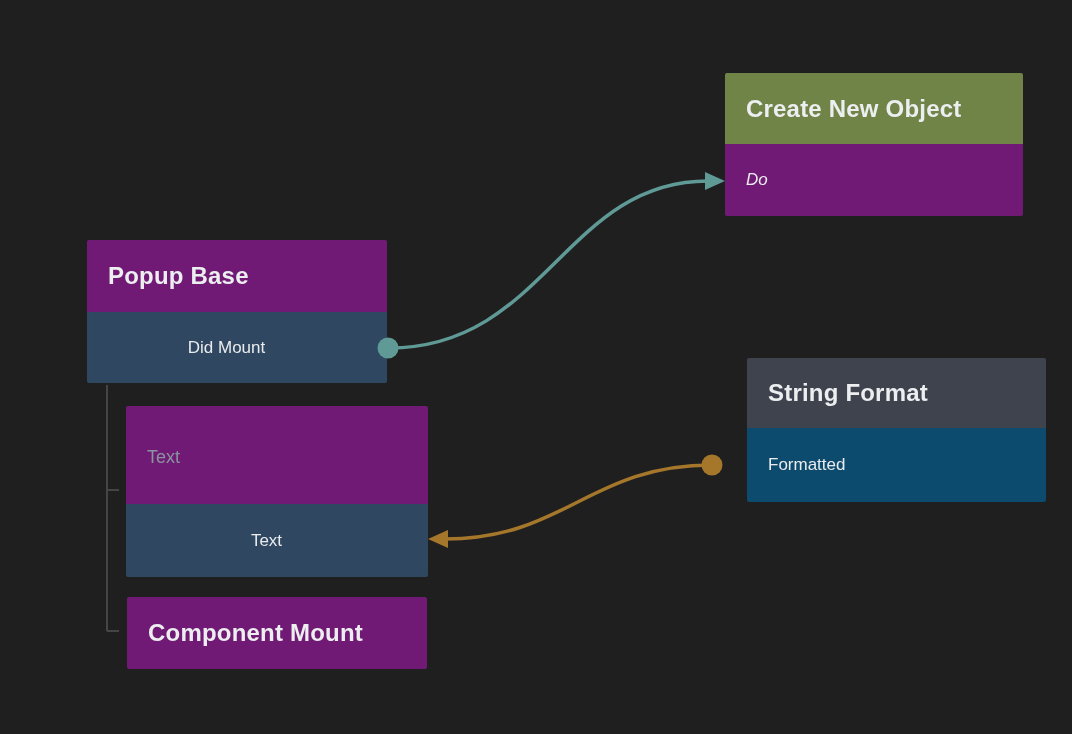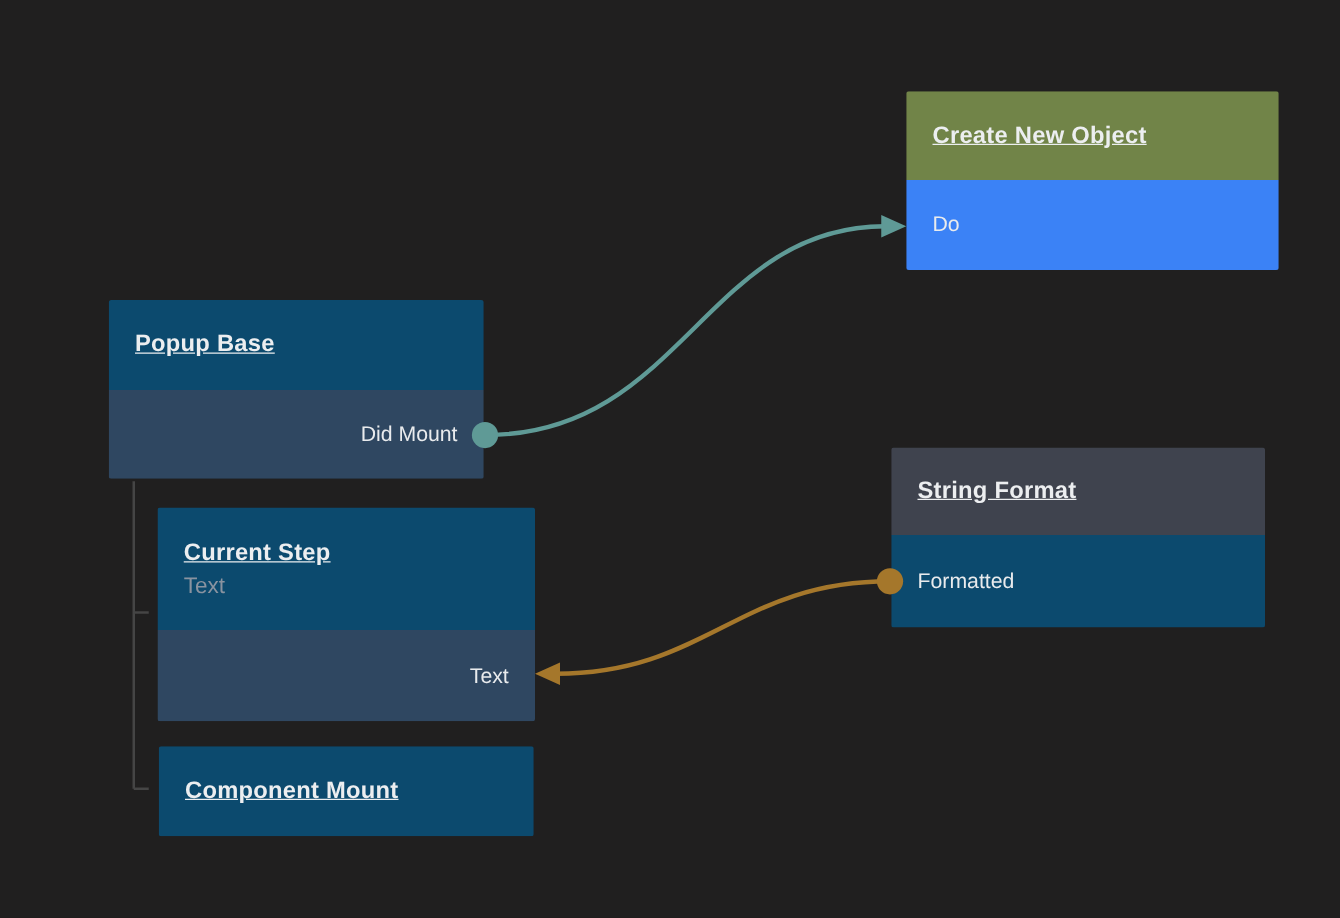--- a/index.html
+++ b/index.html
@@ -19,25 +19,24 @@
     box-sizing: border-box;
   }
   .node-header {
     display: flex;
     flex-direction: column;
     justify-content: center;
     padding-left: 21px;
     box-sizing: border-box;
   }
   .node-title {
-    font-size: 19px;
+    font-size: 24px;
     font-weight: 600;
     color: #eceef0;
     letter-spacing: 0.2px;
-    text-decoration: underline;
   }
   .node-subtitle {
     font-size: 18px;
     font-weight: 400;
     color: #8a93a0;
     margin-top: 4px;
   }
   .node-body {
     display: flex;
     align-items: center;
@@ -45,37 +44,37 @@
   }
   .port-label {
     font-size: 17px;
     font-weight: 400;
     color: #e9ebed;
   }
   .port-row-left  { justify-content: flex-start; padding-left: 21px; }
   .port-row-right { justify-content: flex-end;  padding-right: 21px; }
 
   
-  .theme-blue  .node-header { background: #0c4a6e; }
-  .theme-blue  .node-body   { background: #2f4761; }
+  .theme-blue  .node-header { background: #701a75; }
+  .theme-blue  .node-body   { background: #2f4761; justify-content: center; }
   .theme-olive .node-header { background: #718448; }
-  .theme-olive .node-body   { background: #3b82f6; }
+  .theme-olive .node-body   { background: #701a75; font-style: italic; }
   .theme-gray  .node-header { background: #3f434e; }
   .theme-gray  .node-body   { background: #0c4a6e; }
 
   
   #node-popup-base      { left: 87px;  top: 240px; width: 300px; height: 143px; }
   #node-popup-base .node-header { height: 72px; }
   #node-popup-base .node-body   { height: 71px; }
 
   #node-create-new-object { left: 725px; top: 73px; width: 298px; height: 143px; }
   #node-create-new-object .node-header { height: 71px; }
   #node-create-new-object .node-body   { height: 72px; }
 
-  #node-string-format   { left: 713px; top: 358px; width: 299px; height: 144px; }
+  #node-string-format   { left: 747px; top: 358px; width: 299px; height: 144px; }
   #node-string-format .node-header { height: 70px; }
   #node-string-format .node-body   { height: 74px; }
 
   #node-current-step    { left: 126px; top: 406px; width: 302px; height: 171px; }
   #node-current-step .node-header { height: 98px; }
   #node-current-step .node-body   { height: 73px; }
 
   #node-component-stack { left: 127px; top: 597px; width: 300px; height: 72px; }
   #node-component-stack .node-header { height: 72px; }
 
@@ -115,21 +114,20 @@
     <div class="node-header">
       <span class="node-title">String Format</span>
     </div>
     <div class="node-body port-row-left">
       <span class="port-label">Formatted</span>
     </div>
   </div>
 
   <div class="node theme-blue" id="node-current-step">
     <div class="node-header">
-      <span class="node-title">Current Step</span>
       <span class="node-subtitle">Text</span>
     </div>
     <div class="node-body port-row-right">
       <span class="port-label">Text</span>
     </div>
   </div>
 
   <div class="node theme-blue" id="node-component-stack">
     <div class="node-header">
       <span class="node-title">Component Mount</span>

